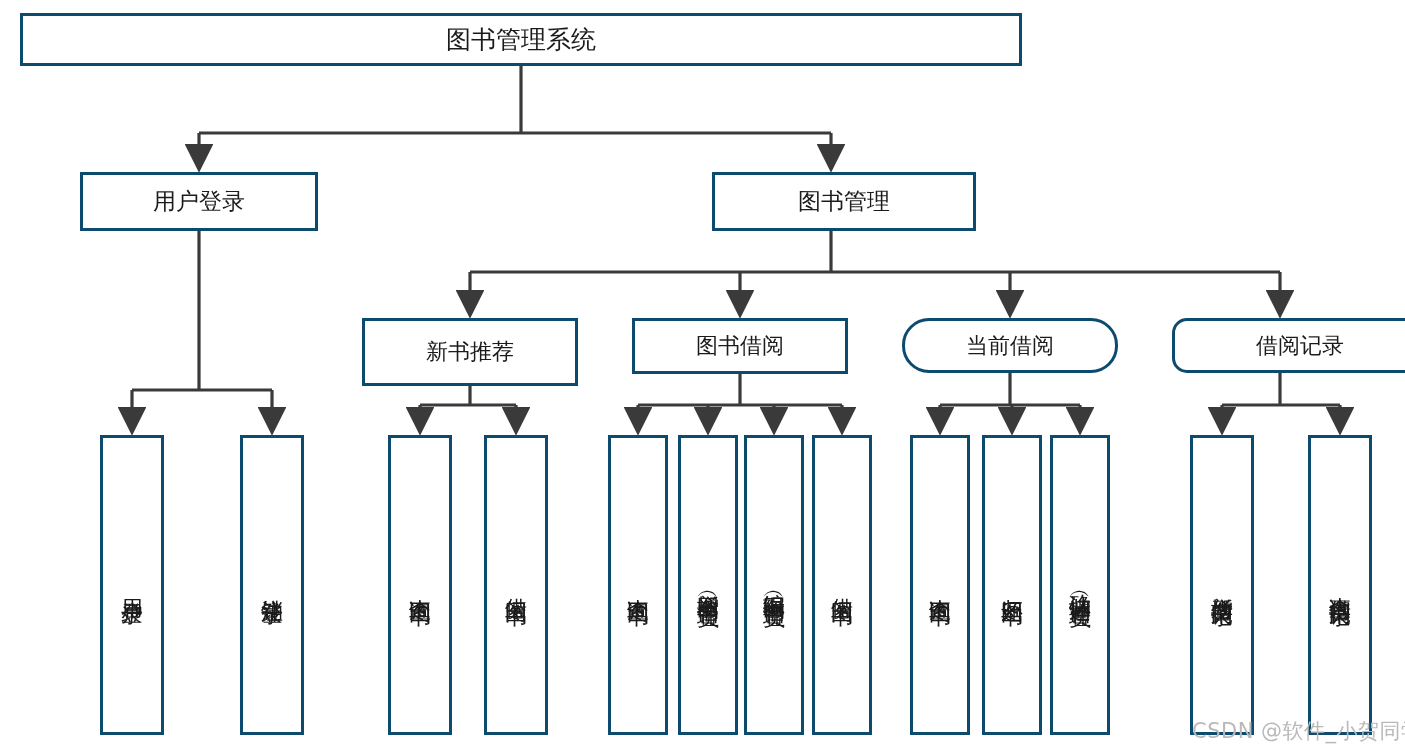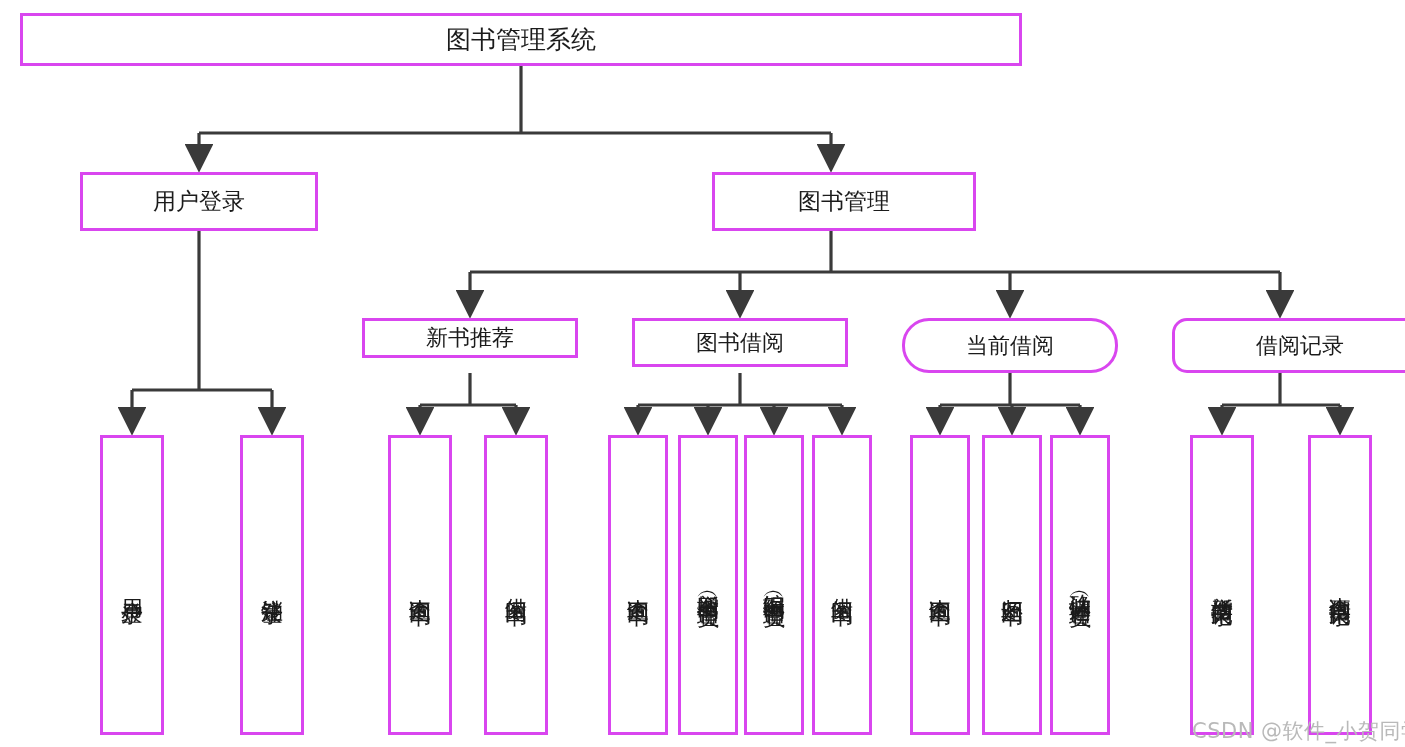--- a/index.html
+++ b/index.html
@@ -23,21 +23,21 @@
     left: 0;
     top: 0;
     width: 1405px;
     height: 747px;
     pointer-events: none;
   }
   .node {
     position: absolute;
     box-sizing: border-box;
     background: #ffffff;
-    border: 3px solid #d946ef;
+    border: 3px solid #0c4a6e;
     display: flex;
     align-items: center;
     justify-content: center;
     color: #1b1b1b;
     line-height: 1.18;
     text-align: center;
   }
   .node.root {
     font-size: 25px;
   }
@@ -120,24 +120,24 @@
   <div id="nodes-layer">
       <div class="node root" style="left: 20px; top: 13px; width: 1002px; height: 53px;">
         <span>图书管理系统</span>
       </div>
       <div class="node lvl1" style="left: 80px; top: 172px; width: 238px; height: 59px;">
         <span>用户登录</span>
       </div>
       <div class="node lvl1" style="left: 712px; top: 172px; width: 264px; height: 59px;">
         <span>图书管理</span>
       </div>
-      <div class="node lvl2" style="left: 362px; top: 318px; width: 216px; height: 40px;">
+      <div class="node lvl2" style="left: 362px; top: 318px; width: 216px; height: 68px;">
         <span>新书推荐</span>
       </div>
-      <div class="node lvl2" style="left: 632px; top: 318px; width: 216px; height: 49px; font-family: Liberation Serif, serif;">
+      <div class="node lvl2" style="left: 632px; top: 318px; width: 216px; height: 56px; font-family: Liberation Serif, serif;">
         <span>图书借阅</span>
       </div>
       <div class="node lvl2" style="left: 902px; top: 318px; width: 216px; height: 55px; border-radius: 27px;">
         <span>当前借阅</span>
       </div>
       <div class="node lvl2" style="left: 1172px; top: 318px; width: 256px; height: 55px; border-radius: 15px;">
         <span>借阅记录</span>
       </div>
       <div class="node leaf" style="left: 100px; top: 435px; width: 64px; height: 300px;">
         <span class="vtext">用户登录</span>

